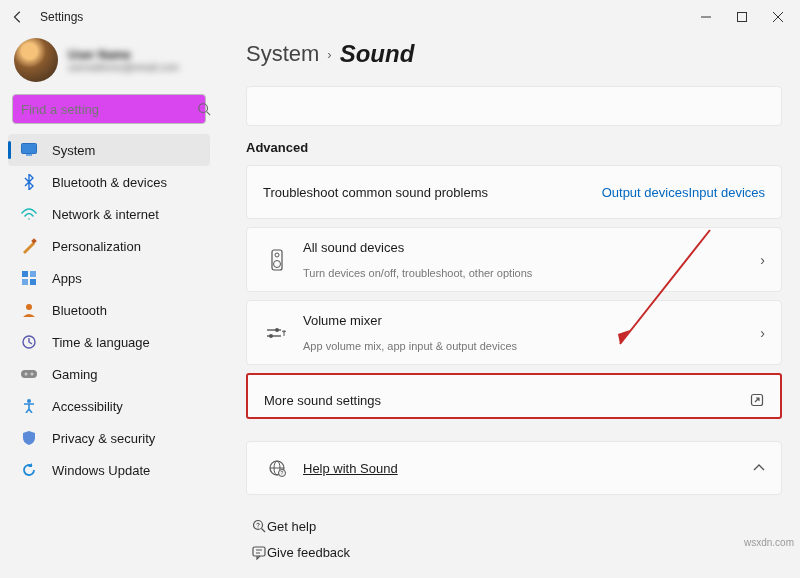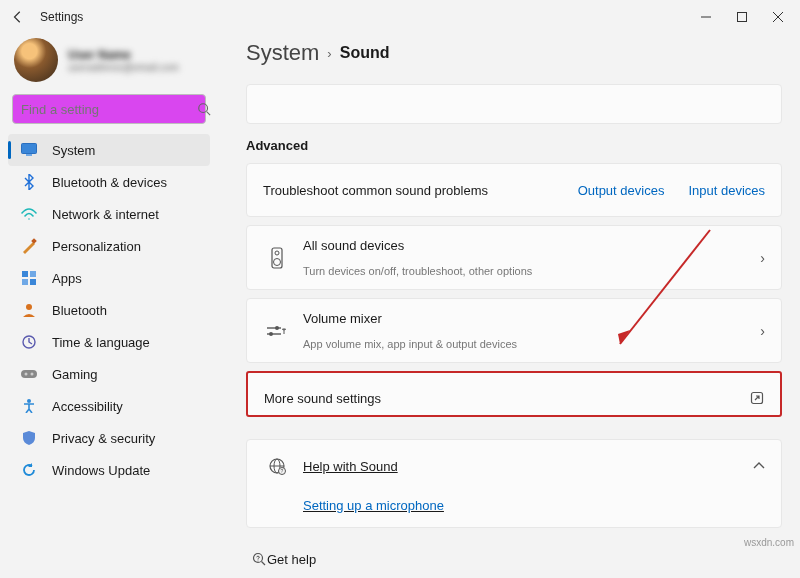--- a/index.html
+++ b/index.html
@@ -26,34 +26,34 @@
 .nav { display: flex; flex-direction: column; gap: 0; }
 .nav-item { display: flex; align-items: center; height: 32px; padding: 0 10px 0 12px; border-radius: 4px; cursor: pointer; position: relative; font-size: 13px; }
 .nav-item.active { background: #e7e7e7; }
 .nav-item.active::before { content: ""; position: absolute; left: 0; top: 7px; bottom: 7px; width: 3px; background: #0067c0; border-radius: 3px; }
 .nav-ico { width: 18px; height: 18px; margin-right: 14px; display: flex; align-items: center; justify-content: center; }
 
 .content { flex: 1; padding: 6px 18px 10px 30px; overflow: visible; }
 .crumb { display: flex; align-items: center; gap: 8px; margin-bottom: 18px; }
 .crumb .system { font-size: 22px; color: #444; }
 .crumb .sep { color: #666; }
-.crumb .page { font-size: 16px; font-weight: 700; }
+.crumb .page { font-size: 24px; font-weight: 700; font-style: italic; }
 
 .thin-card { background: #fbfbfb; border: 1px solid #e7e7e7; border-radius: 4px; height: 40px; margin-bottom: 14px; }
 
 .sec-title { font-size: 13px; font-weight: 600; margin-bottom: 10px; }
 
 .card { background: #fbfbfb; border: 1px solid #e7e7e7; border-radius: 4px; margin-bottom: 8px; }
 .row { display: flex; align-items: center; padding: 12px 16px; min-height: 52px; cursor: pointer; }
 .row-ico { width: 28px; display: flex; align-items: center; justify-content: center; margin-right: 12px; }
 .row-body { flex: 1; }
 .row-title { font-size: 13px; }
 .row-sub { font-size: 11px; color: #777; margin-top: 12px; }
 .row-chev { color: #555; font-size: 14px; }
-.row-links { display: flex; gap: 24px; }
+.row-links { display: flex; }
 .link { color: #0067c0; font-size: 13px; cursor: pointer; }
 
 .highlight { border: 2px solid #c62828; border-radius: 3px; }
 
 .help-card { background: #fbfbfb; border: 1px solid #e7e7e7; border-radius: 4px; margin-top: 22px; text-decoration: underline; }
 .help-body { padding: 6px 16px 14px 56px; }
 .help-link { color: #0067c0; font-size: 13px; cursor: pointer; }
 
 .foot { margin-top: 18px; padding-left: 6px; }
 .foot-row { display: flex; align-items: center; height: 26px; font-size: 13px; cursor: pointer; }
@@ -299,23 +299,20 @@
         </div>
         <div class="row-body">
           <div class="row-title">Help with Sound</div>
         </div>
         <div class="row-chev">
           <svg width="12" height="8" viewBox="0 0 12 8">
               <path d="M1 6 L6 1 L11 6" fill="none" stroke="#555" stroke-width="1.4"></path>
             </svg>
         </div>
       </div>
-      <div class="help-body">
-        <span class="help-link">Setting up a microphone</span>
-      </div>
     </div>
 
     <div class="foot">
       <div class="foot-row">
         <span>
             <svg width="15" height="15" viewBox="0 0 15 15">
               <circle cx="6" cy="6" r="4.5" fill="none" stroke="#555" stroke-width="1.2"></circle>
               <path d="M4.5 5 Q6 3 7.5 5 Q6 6.5 6 7.5" fill="none" stroke="#555" stroke-width="1"></path>
               <circle cx="6" cy="9" r="0.6" fill="#555"></circle>
               <line x1="9.5" y1="9.5" x2="13" y2="13" stroke="#555" stroke-width="1.3"></line>

